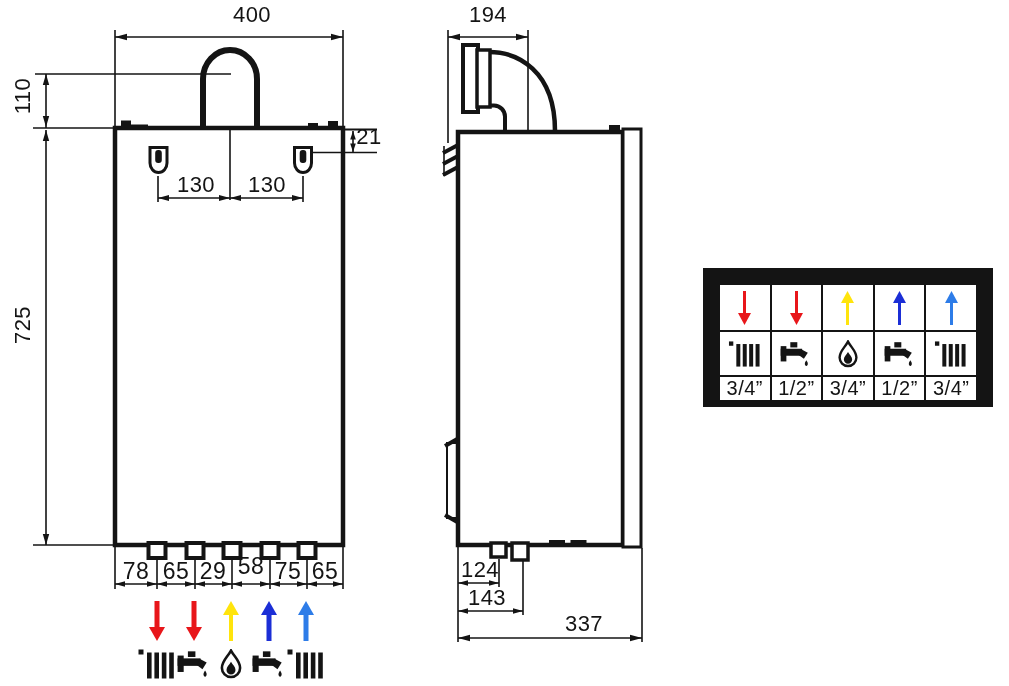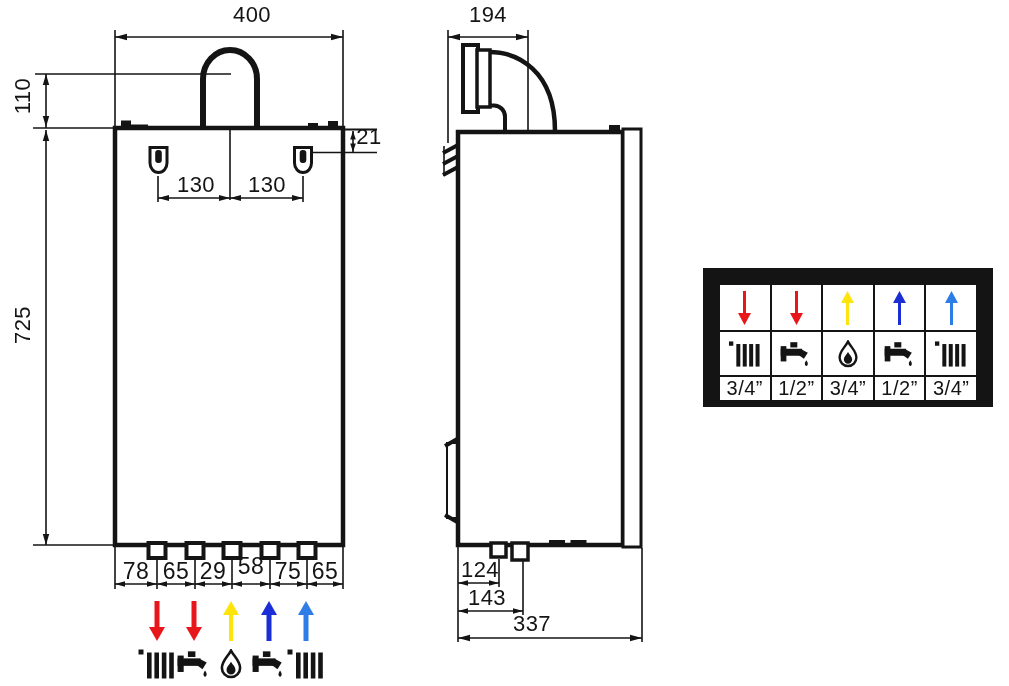--- a/index.html
+++ b/index.html
@@ -213,21 +213,21 @@
   <span class="lbl" style="left:267px; top:185px;">130</span>
   <span class="lbl chain" style="left:136px; top:571px;">78</span>
   <span class="lbl chain" style="left:176px; top:571px;">65</span>
   <span class="lbl chain" style="left:213px; top:571px;">29</span>
   <span class="lbl chain" style="left:251px; top:566px;text-align:right;">58</span>
   <span class="lbl chain" style="left:288px; top:571px;">75</span>
   <span class="lbl chain" style="left:325px; top:571px;">65</span>
   <span class="lbl" style="left:488px; top:15px;">194</span>
   <span class="lbl" style="left:480px; top:570px;">124</span>
   <span class="lbl" style="left:487px; top:598px;">143</span>
-  <span class="lbl" style="left:532px; top:624px;">337</span>
+  <span class="lbl" style="left:584px; top:624px;">337</span>
 
   <div id="bottom-connections">
       <div class="conn-slot" style="left: 137px; top: 601px;">
         <svg width="16" height="40" viewBox="0 0 16 40">
           <polygon points="8,40 0,26 16,26" fill="#e8161a"></polygon>
           <rect x="5.5" y="0" width="5" height="27" fill="#e8161a"></rect>
         </svg>
         <svg width="38" height="30" viewBox="0 0 38 30">
           <rect x="0.5" y="0.5" width="5" height="5" fill="#141414"></rect>
           <rect x="9" y="3.5" width="4.6" height="26" fill="#141414"></rect>

